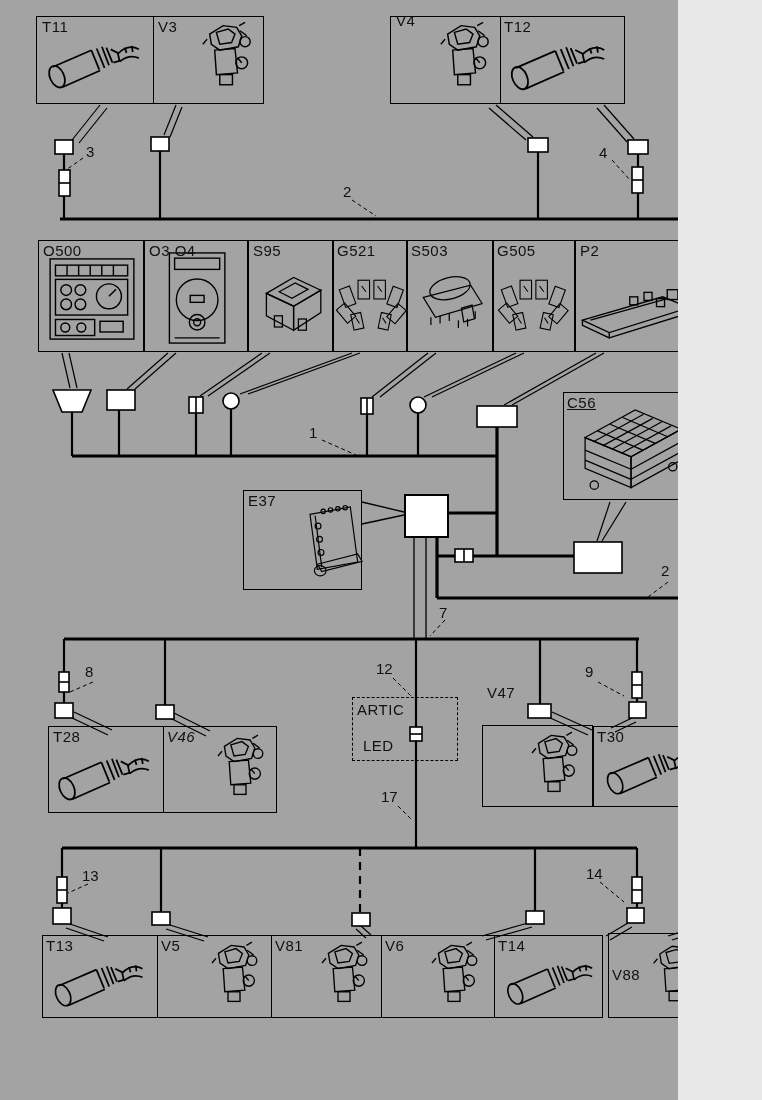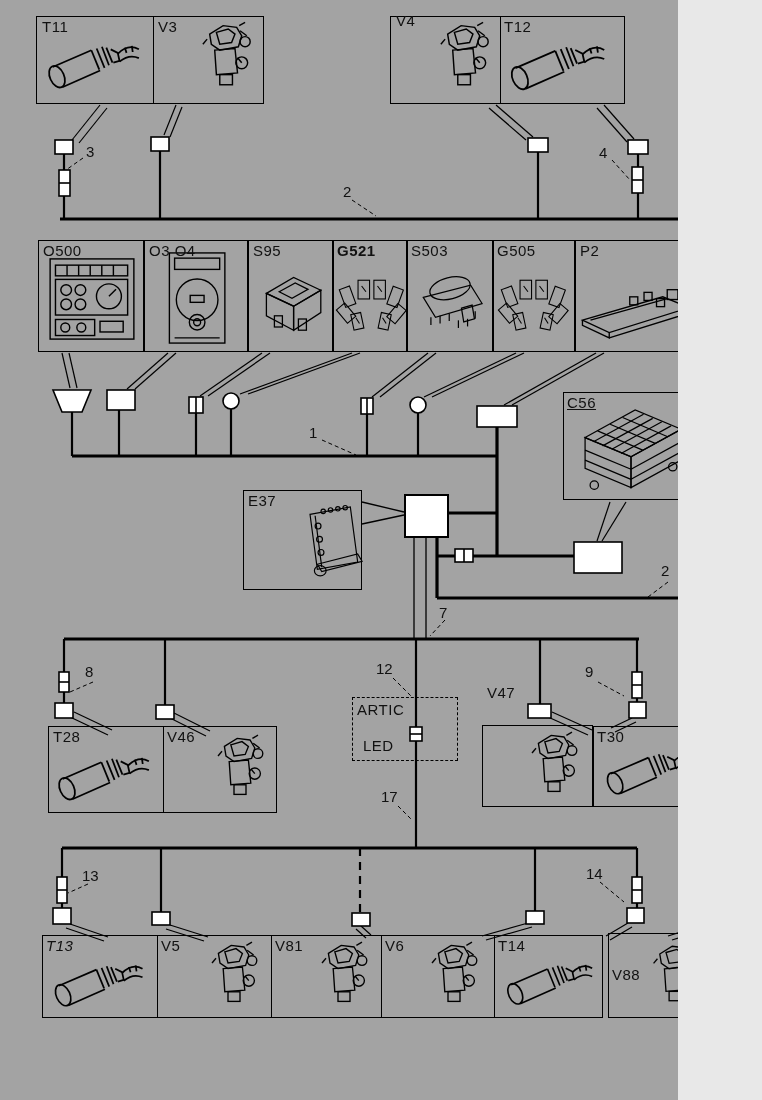--- a/index.html
+++ b/index.html
@@ -407,31 +407,31 @@
   </div>
   <div class="box" style="left:608px;top:933px;width:105px;height:85px;"></div>
 
   <span class="lbl" style="left:42px;top:18px;">T11</span>
   <span class="lbl" style="left:158px;top:18px;">V3</span>
   <span class="lbl" style="left:396px;top:12px;">V4</span>
   <span class="lbl" style="left:504px;top:18px;">T12</span>
   <span class="lbl" style="left:43px;top:242px;">O500</span>
   <span class="lbl" style="left:149px;top:242px;">O3 O4</span>
   <span class="lbl" style="left:253px;top:242px;">S95</span>
-  <span class="lbl" style="left:337px;top:242px;font-weight:bold;">G521</span>
+  <span class="lbl" style="left:337px;top:242px;">G521</span>
   <span class="lbl" style="left:411px;top:242px;">S503</span>
   <span class="lbl" style="left:497px;top:242px;text-align:right;">G505</span>
   <span class="lbl" style="left:580px;top:242px;">P2</span>
   <span class="lbl" style="left:567px;top:394px;text-decoration:underline;">C56</span>
   <span class="lbl" style="left:248px;top:492px;">E37</span>
   <span class="lbl" style="left:53px;top:728px;">T28</span>
-  <span class="lbl" style="left:167px;top:728px;">V46</span>
+  <span class="lbl" style="left:167px;top:728px;font-style:italic;">V46</span>
   <span class="lbl" style="left:487px;top:684px;">V47</span>
   <span class="lbl" style="left:597px;top:728px;">T30</span>
-  <span class="lbl" style="left:46px;top:937px;font-style:italic;">T13</span>
+  <span class="lbl" style="left:46px;top:937px;">T13</span>
   <span class="lbl" style="left:161px;top:937px;text-align:center;">V5</span>
   <span class="lbl" style="left:275px;top:937px;">V81</span>
   <span class="lbl" style="left:385px;top:937px;">V6</span>
   <span class="lbl" style="left:498px;top:937px;">T14</span>
   <span class="lbl" style="left:612px;top:966px;">V88</span>
 
   <span class="wl" style="left:86px;top:143px;">3</span>
   <span class="wl" style="left:599px;top:144px;">4</span>
   <span class="wl" style="left:343px;top:183px;">2</span>
   <span class="wl" style="left:309px;top:424px;">1</span>

